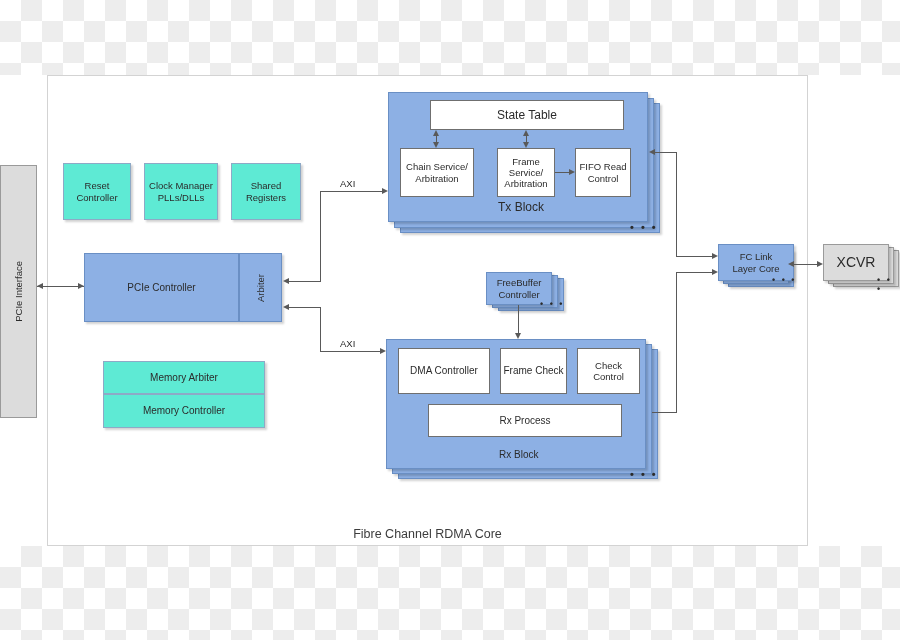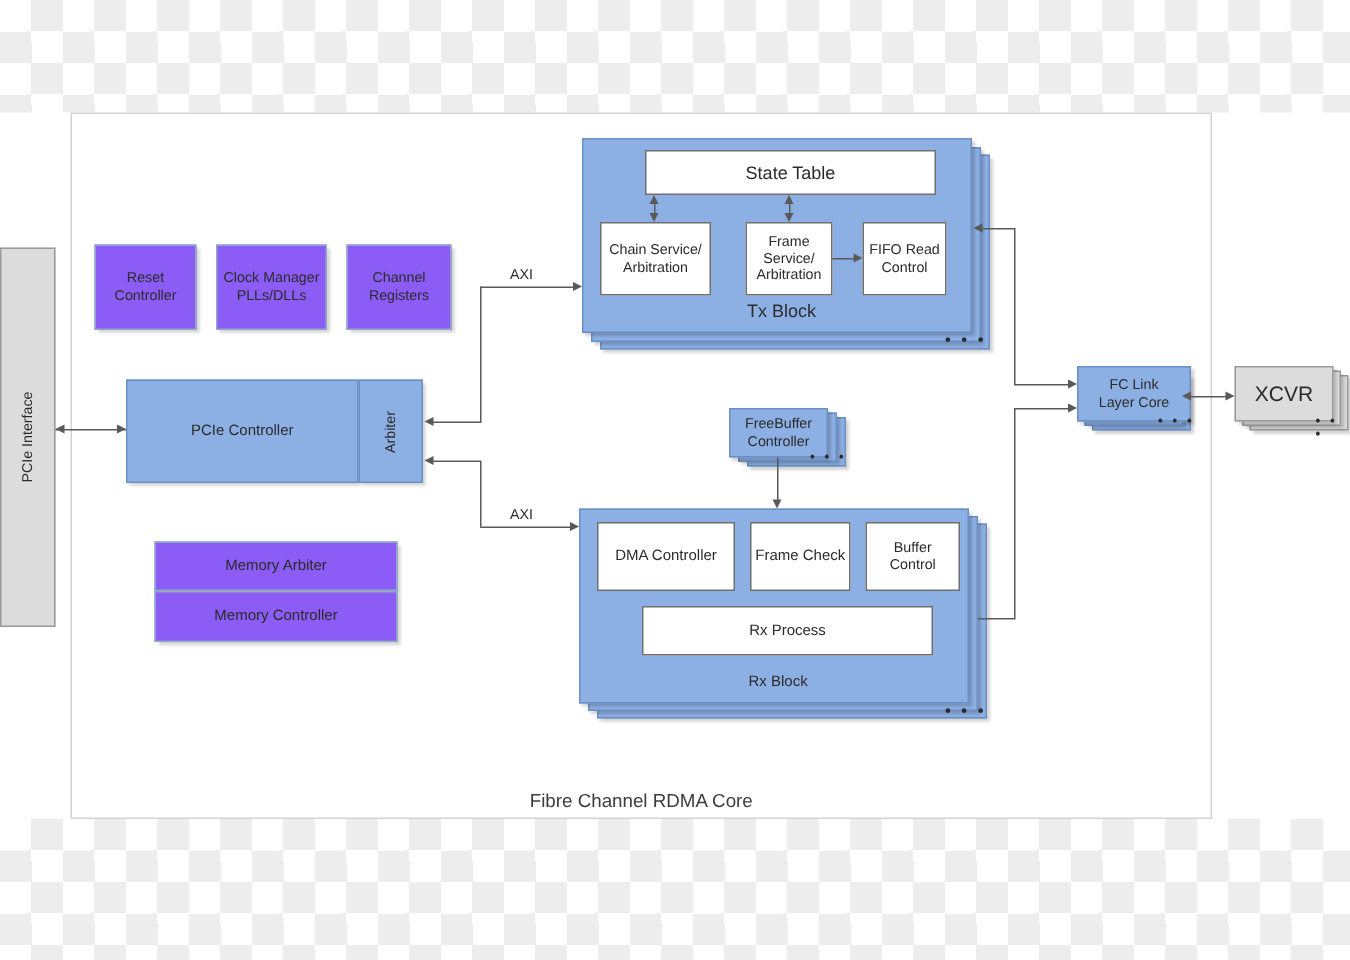--- a/index.html
+++ b/index.html
@@ -27,21 +27,21 @@
     text-align:center;font-size:12.5px;color:#3c3c3c;line-height:20px;
   }
 
   
   .box{
     border:1px solid #7f9db9;
     display:flex;align-items:center;justify-content:center;
     text-align:center;color:#2b2b2b;line-height:1.18;
     font-size:9.5px;
   }
-  .box-light{background:#8b5cf6;border-color:#8ea9c6;}
+  .box-light{background:#5eead4;border-color:#8ea9c6;}
   .box-mid{background:#8db0e4;border-color:#6a8fc4;}
   .box-white{background:#ffffff;border-color:#6f6f6f;}
   .box-gray{background:#dcdcdc;border-color:#9a9a9a;}
 
   .shadowed{box-shadow:2px 2px 2px rgba(0,0,0,0.18);}
 
   
   .vtext{writing-mode:vertical-rl;transform:rotate(180deg);}
 
   
@@ -85,21 +85,21 @@
     <span>Reset</span>
     <span>Controller</span>
   </div>
 
   <div class="abs box box-light shadowed" style="left:144px;top:163px;width:74px;height:57px;flex-direction:column;">
     <span>Clock Manager</span>
     <span>PLLs/DLLs</span>
   </div>
 
   <div class="abs box box-light shadowed" style="left:231px;top:163px;width:70px;height:57px;flex-direction:column;">
-    <span>Channel</span>
+    <span>Shared</span>
     <span>Registers</span>
   </div>
 
   <div class="abs box box-mid shadowed" style="left:84px;top:253px;width:155px;height:69px;font-size:10px;">
     <span>PCIe Controller</span>
   </div>
   <div class="abs box box-mid shadowed" style="left:239px;top:253px;width:43px;height:69px;">
     <span class="vtext">Arbiter</span>
   </div>
 
@@ -166,21 +166,21 @@
 
   <div class="abs box box-white" style="left:398px;top:348px;width:92px;height:46px;font-size:10px;">
     <span>DMA Controller</span>
   </div>
 
   <div class="abs box box-white" style="left:500px;top:348px;width:67px;height:46px;font-size:10px;">
     <span>Frame Check</span>
   </div>
 
   <div class="abs box box-white" style="left:577px;top:348px;width:63px;height:46px;flex-direction:column;">
-    <span>Buffer</span>
+    <span>Check</span>
     <span>Control</span>
   </div>
 
   <div class="abs box box-white" style="left:428px;top:404px;width:194px;height:33px;font-size:10px;">
     <span>Rx Process</span>
   </div>
 
   <div class="lbl" style="left:499px;top:449px;font-size:10px;">Rx Block</div>
 
   <div class="abs stack shadowed" style="left:728px;top:250px;width:66px;height:37px;"></div>

